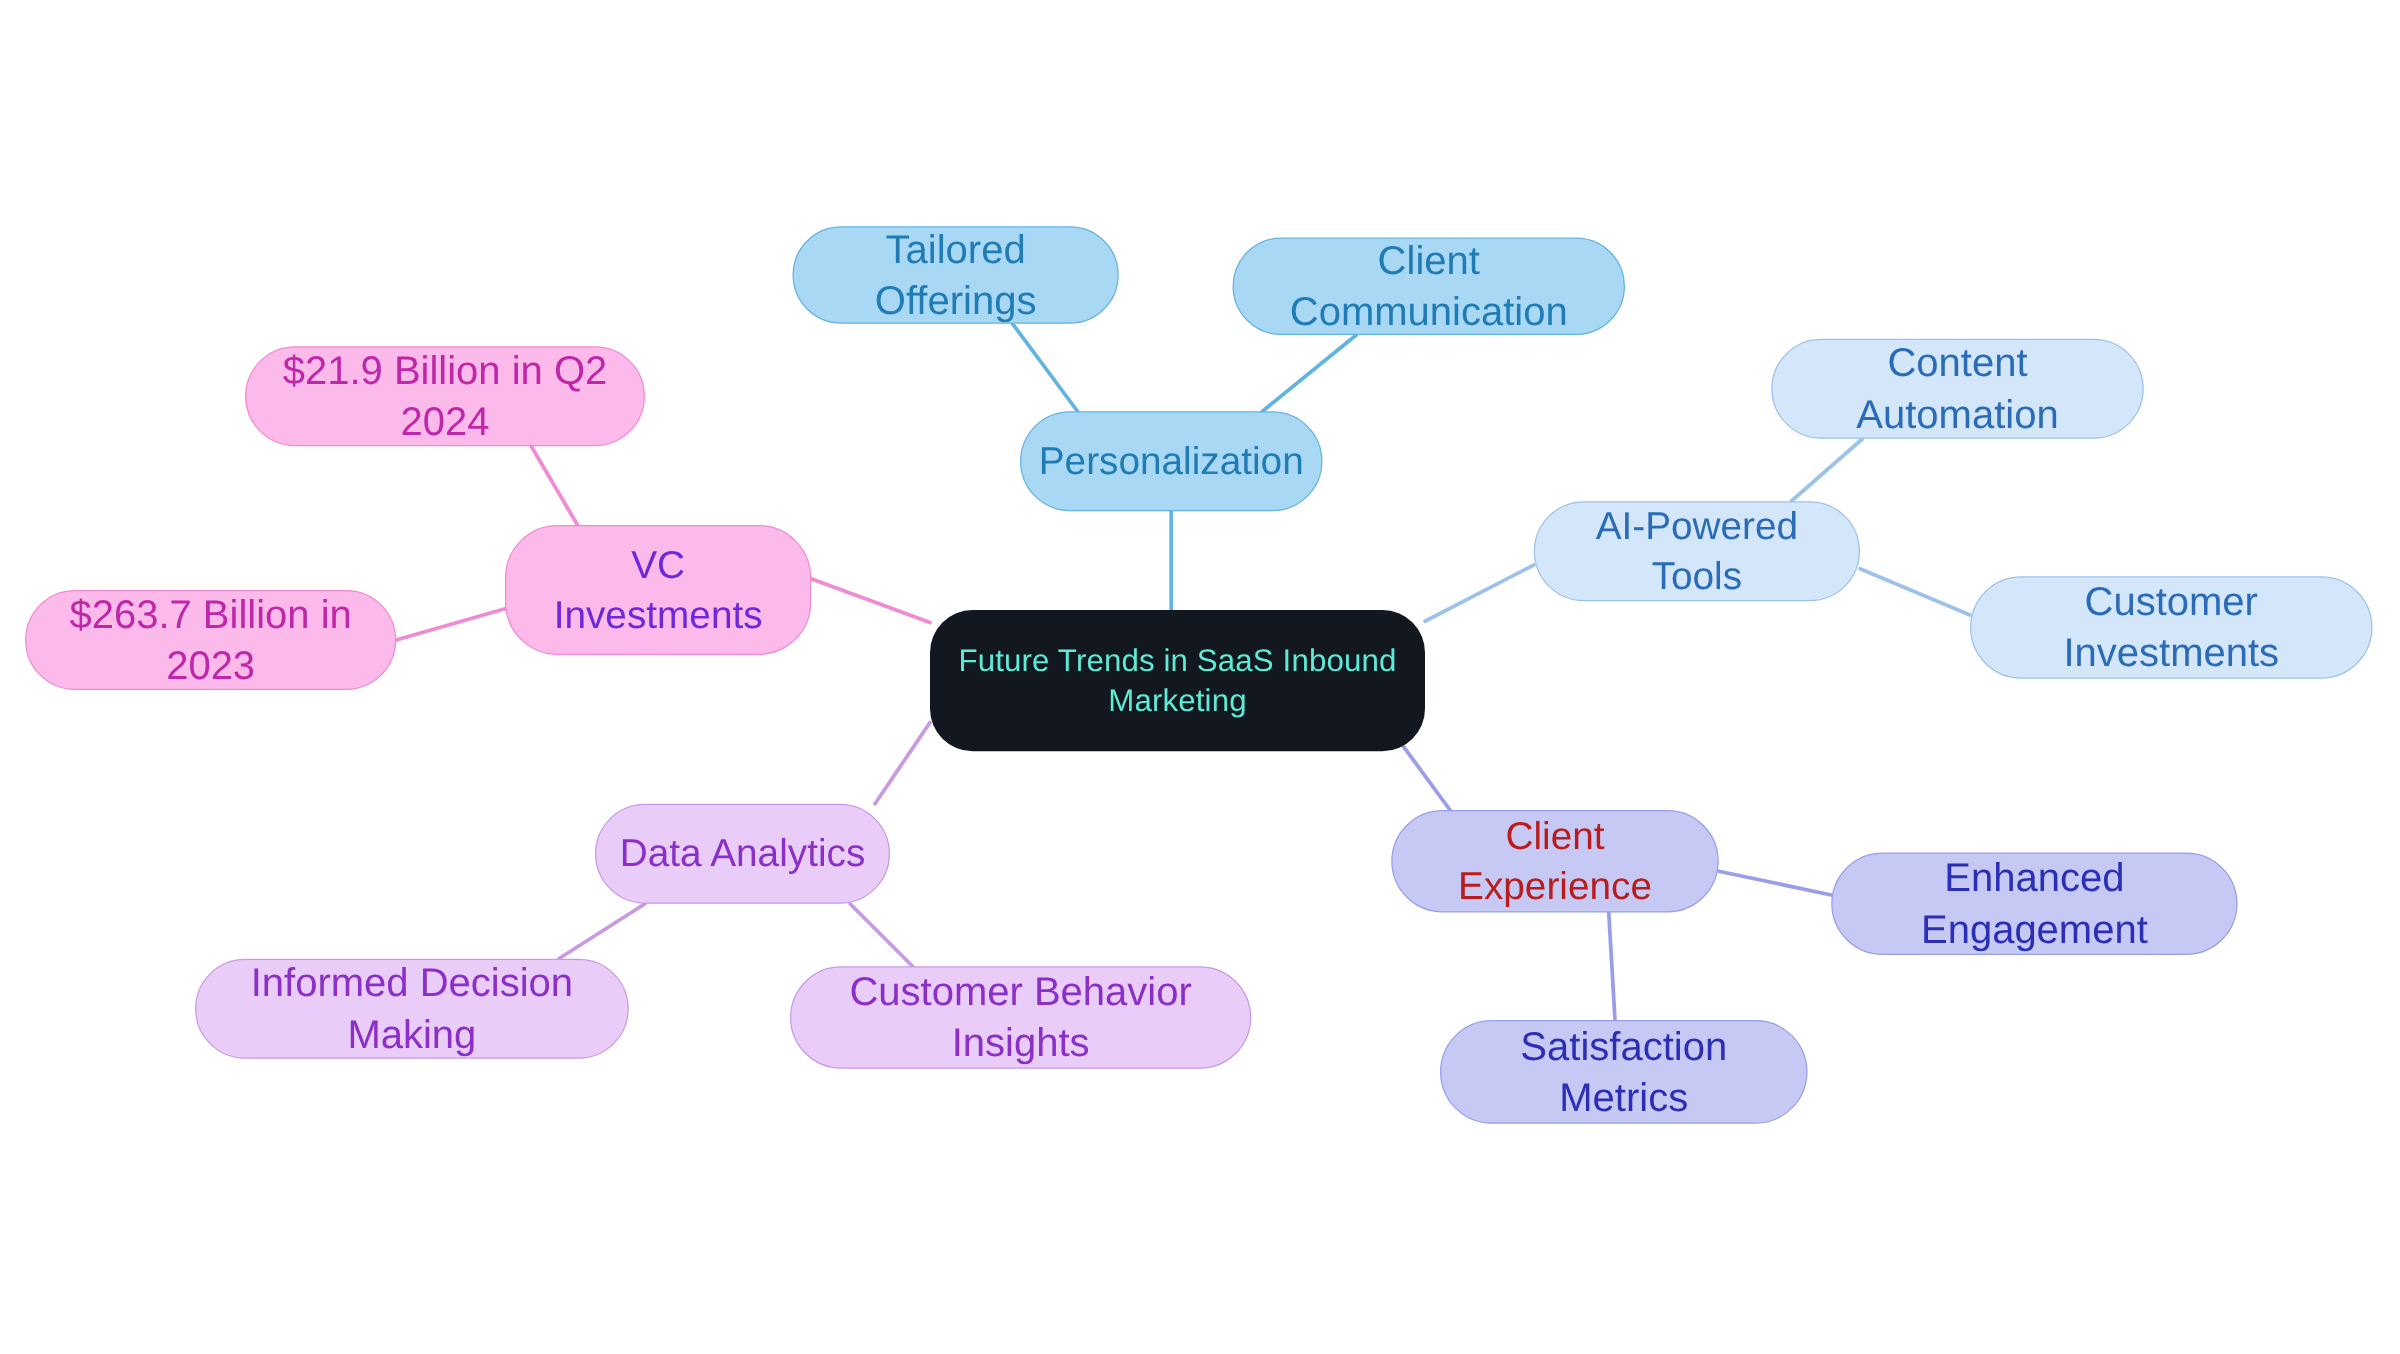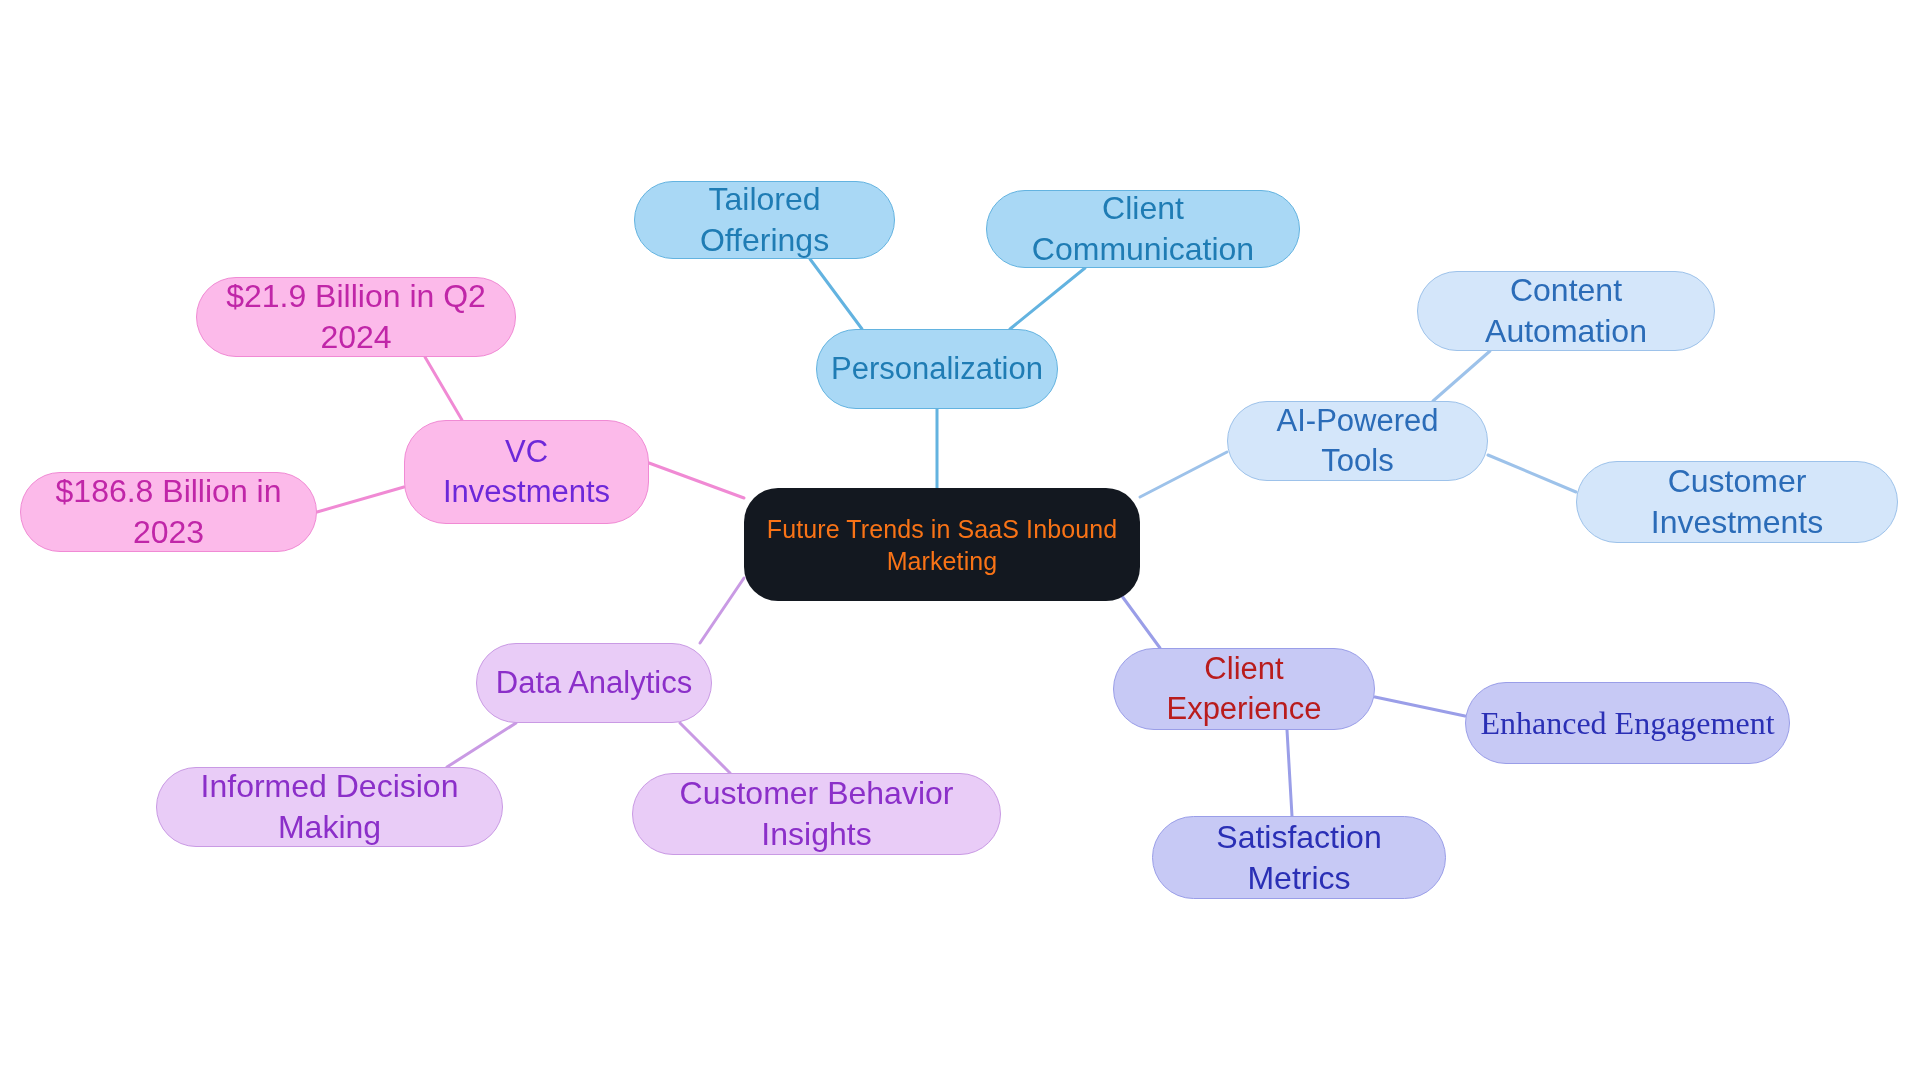--- a/index.html
+++ b/index.html
@@ -62,31 +62,31 @@
       <line x1="1375" y1="697" x2="1465" y2="716" stroke="#9a9ee8" stroke-width="3" stroke-linecap="round"></line>
       <line x1="1287" y1="730" x2="1292" y2="816" stroke="#9a9ee8" stroke-width="3" stroke-linecap="round"></line>
       <line x1="744" y1="578" x2="700" y2="643" stroke="#c99ae4" stroke-width="3" stroke-linecap="round"></line>
       <line x1="516" y1="723" x2="447" y2="767" stroke="#c99ae4" stroke-width="3" stroke-linecap="round"></line>
       <line x1="680" y1="723" x2="730" y2="773" stroke="#c99ae4" stroke-width="3" stroke-linecap="round"></line>
       <line x1="744" y1="498" x2="649" y2="463" stroke="#f08ad4" stroke-width="3" stroke-linecap="round"></line>
       <line x1="462" y1="420" x2="425" y2="357" stroke="#f08ad4" stroke-width="3" stroke-linecap="round"></line>
       <line x1="404" y1="487" x2="317" y2="512" stroke="#f08ad4" stroke-width="3" stroke-linecap="round"></line>
     </svg>
   <div id="node-layer">
-      <div class="node node-root" style="left: 744px; top: 488px; width: 396px; height: 113px; background: rgb(19, 24, 32); color: #f97316; border-color: rgb(19, 24, 32);">Future Trends in SaaS Inbound
+      <div class="node node-root" style="left: 744px; top: 488px; width: 396px; height: 113px; background: rgb(19, 24, 32); color: #5eead4; border-color: rgb(19, 24, 32);">Future Trends in SaaS Inbound
 Marketing</div>
       <div class="node node-branch" style="left: 816px; top: 329px; width: 242px; height: 80px; background: rgb(169, 216, 245); color: rgb(31, 124, 180); border-color: rgb(99, 179, 224);">Personalization</div>
       <div class="node node-leaf" style="left: 634px; top: 181px; width: 261px; height: 78px; background: rgb(169, 216, 245); color: rgb(31, 124, 180); border-color: rgb(99, 179, 224);">Tailored Offerings</div>
       <div class="node node-leaf" style="left: 986px; top: 190px; width: 314px; height: 78px; background: rgb(169, 216, 245); color: rgb(31, 124, 180); border-color: rgb(99, 179, 224);">Client Communication</div>
       <div class="node node-branch" style="left: 1227px; top: 401px; width: 261px; height: 80px; background: rgb(212, 230, 250); color: rgb(43, 108, 184); border-color: rgb(157, 194, 234);">AI-Powered Tools</div>
       <div class="node node-leaf" style="left: 1417px; top: 271px; width: 298px; height: 80px; background: rgb(212, 230, 250); color: rgb(43, 108, 184); border-color: rgb(157, 194, 234);">Content Automation</div>
       <div class="node node-leaf" style="left: 1576px; top: 461px; width: 322px; height: 82px; background: rgb(212, 230, 250); color: rgb(43, 108, 184); border-color: rgb(157, 194, 234);">Customer Investments</div>
       <div class="node node-branch" style="left: 1113px; top: 648px; width: 262px; height: 82px; background: rgb(199, 201, 245); color: #b91c1c; border-color: rgb(154, 158, 232);">Client Experience</div>
-      <div class="node node-leaf" style="left: 1465px; top: 682px; width: 325px; height: 82px; background: rgb(199, 201, 245); color: rgb(42, 47, 181); border-color: rgb(154, 158, 232); font-family: Liberation Serif, serif;">Enhanced Engagement</div>
+      <div class="node node-leaf" style="left: 1465px; top: 682px; width: 325px; height: 82px; background: rgb(199, 201, 245); color: rgb(42, 47, 181); border-color: rgb(154, 158, 232);">Enhanced Engagement</div>
       <div class="node node-leaf" style="left: 1152px; top: 816px; width: 294px; height: 83px; background: rgb(199, 201, 245); color: rgb(42, 47, 181); border-color: rgb(154, 158, 232);">Satisfaction Metrics</div>
       <div class="node node-branch" style="left: 476px; top: 643px; width: 236px; height: 80px; background: rgb(233, 204, 247); color: rgb(139, 47, 201); border-color: rgb(201, 154, 228);">Data Analytics</div>
       <div class="node node-leaf" style="left: 156px; top: 767px; width: 347px; height: 80px; background: rgb(233, 204, 247); color: rgb(139, 47, 201); border-color: rgb(201, 154, 228);">Informed Decision Making</div>
       <div class="node node-leaf" style="left: 632px; top: 773px; width: 369px; height: 82px; background: rgb(233, 204, 247); color: rgb(139, 47, 201); border-color: rgb(201, 154, 228);">Customer Behavior Insights</div>
       <div class="node node-branch" style="left: 404px; top: 420px; width: 245px; height: 104px; background: rgb(252, 186, 234); color: #6d28d9; border-color: rgb(240, 138, 212);">VC Investments</div>
       <div class="node node-leaf" style="left: 196px; top: 277px; width: 320px; height: 80px; background: rgb(252, 186, 234); color: rgb(192, 38, 168); border-color: rgb(240, 138, 212);">$21.9 Billion in Q2 2024</div>
-      <div class="node node-leaf" style="left: 20px; top: 472px; width: 297px; height: 80px; background: rgb(252, 186, 234); color: rgb(192, 38, 168); border-color: rgb(240, 138, 212);">$186.8 Billion in 2023</div>
+      <div class="node node-leaf" style="left: 20px; top: 472px; width: 297px; height: 80px; background: rgb(252, 186, 234); color: rgb(192, 38, 168); border-color: rgb(240, 138, 212);">$263.7 Billion in 2023</div>
     </div>
 </div>
 
 </body></html>

